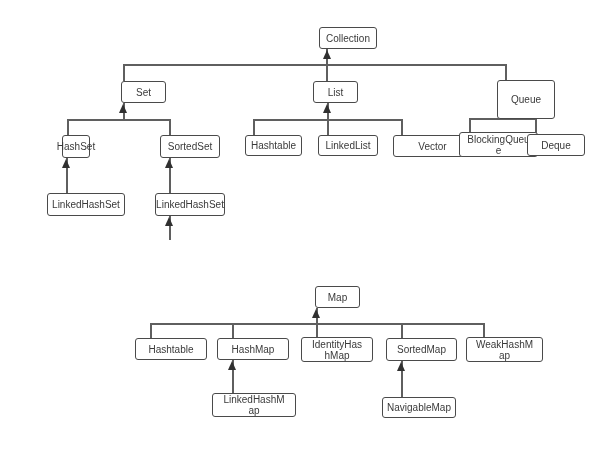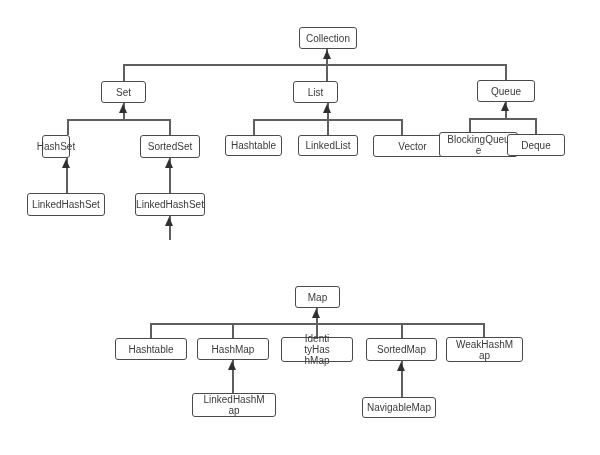--- a/index.html
+++ b/index.html
@@ -5,21 +5,21 @@
   html,body{margin:0;padding:0;background:#ffffff;}
   #canvas{
     position:relative;width:600px;height:455px;background:#ffffff;overflow:hidden;
     font-family:"Liberation Sans", sans-serif;
   }
   .node{
     position:absolute;box-sizing:border-box;
     background:#ffffff;border:1.5px solid #4a4a4a;border-radius:3px;
     display:flex;align-items:center;justify-content:center;
     text-align:center;font-size:10px;line-height:11px;color:#3a3a3a;
-    white-space:nowrap;padding:0 2px;
+    white-space:nowrap;padding:0 2px;margin-left:20px;
   }
   .node.wrap{white-space:normal;word-break:break-all;}
   .hline{position:absolute;height:1.5px;background:#5f5f5f;}
   .vline{position:absolute;width:1.5px;background:#5f5f5f;}
   .arr{
     position:absolute;width:0;height:0;
     border-left:4px solid transparent;border-right:4px solid transparent;
     border-bottom:9px solid #303030;
   }
 </style>
@@ -67,33 +67,33 @@
   <div class="vline" style="left:401px;top:323px;height:15px"></div>
   <div class="vline" style="left:483px;top:323px;height:14px"></div>
   <div class="vline" style="left:232px;top:360px;height:33px"></div>
   <div class="arr" style="left:228px;top:361px"></div>
   <div class="vline" style="left:401px;top:361px;height:36px"></div>
   <div class="arr" style="left:397px;top:362px"></div>
 
   <div class="node" style="left:299px;top:27px;width:58px;height:22px">Collection</div>
   <div class="node" style="left:101px;top:81px;width:45px;height:22px">Set</div>
   <div class="node" style="left:293px;top:81px;width:45px;height:22px">List</div>
-  <div class="node" style="left:477px;top:80px;width:58px;height:22px">Queue</div>
+  <div class="node" style="left:477px;top:80px;width:58px;height:39px">Queue</div>
   <div class="node" style="left:42px;top:135px;width:28px;height:23px">HashSet</div>
   <div class="node" style="left:140px;top:135px;width:60px;height:23px">SortedSet</div>
   <div class="node" style="left:225px;top:135px;width:57px;height:21px">Hashtable</div>
   <div class="node" style="left:298px;top:135px;width:60px;height:21px">LinkedList</div>
   <div class="node" style="left:373px;top:135px;width:79px;height:22px">Vector</div>
   <div class="node wrap" style="left:439px;top:132px;width:79px;height:25px;padding:0 5px">BlockingQueue</div>
   <div class="node" style="left:507px;top:134px;width:58px;height:22px">Deque</div>
   <div class="node" style="left:27px;top:193px;width:78px;height:23px">LinkedHashSet</div>
   <div class="node" style="left:135px;top:193px;width:70px;height:23px">LinkedHashSet</div>
 
   <div class="node" style="left:295px;top:286px;width:45px;height:22px">Map</div>
   <div class="node" style="left:115px;top:338px;width:72px;height:22px">Hashtable</div>
   <div class="node" style="left:197px;top:338px;width:72px;height:22px">HashMap</div>
-  <div class="node wrap" style="left:281px;top:337px;width:72px;height:25px;padding:0 22px">IdentityHashMap</div>
+  <div class="node wrap" style="left:281px;top:337px;width:72px;height:25px;padding:0 9px">IdentityHashMap</div>
   <div class="node" style="left:366px;top:338px;width:71px;height:23px">SortedMap</div>
   <div class="node wrap" style="left:446px;top:337px;width:77px;height:25px;padding:0 7px">WeakHashMap</div>
   <div class="node wrap" style="left:192px;top:393px;width:84px;height:24px;padding:0 10px">LinkedHashMap</div>
   <div class="node" style="left:362px;top:397px;width:74px;height:21px">NavigableMap</div>
 
 </div>
 
 </body></html>

